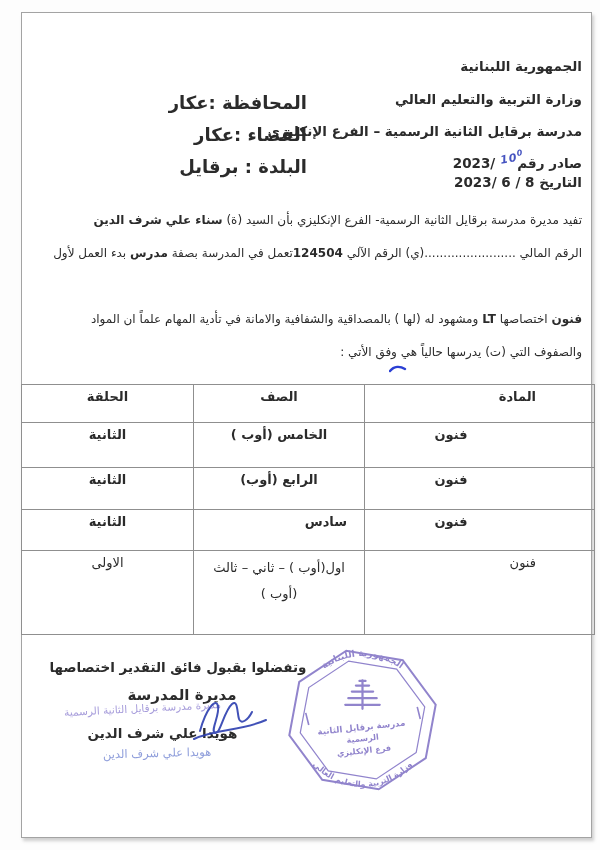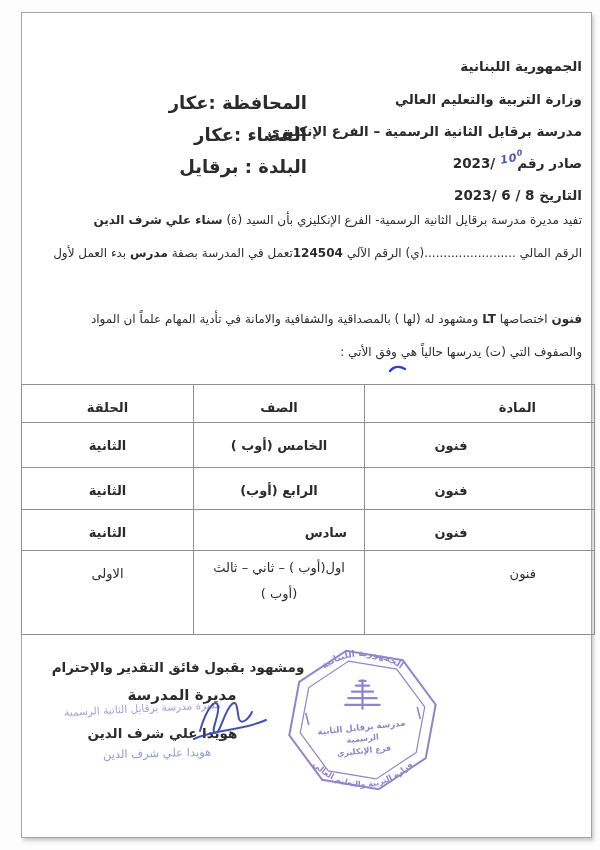--- a/index.html
+++ b/index.html
@@ -10,21 +10,21 @@
   .hline{position:absolute;right:9px;font-size:13.5px;font-weight:bold;white-space:nowrap;direction:rtl;text-align:right;}
   .hleft{position:absolute;font-size:18px;font-weight:bold;white-space:nowrap;direction:rtl;text-align:right;right:284px;}
   .bline{position:absolute;right:9px;left:6px;font-size:12px;white-space:nowrap;direction:rtl;text-align:right;}
   .bline b{font-weight:bold;}
   .gapflex{display:flex;direction:rtl;align-items:flex-end;}
   .hand{position:absolute;color:#4553c0;font-size:11px;font-style:italic;transform:rotate(-10deg);
         font-weight:bold;letter-spacing:1px;}
   .hand sup{font-size:8px;}
   table.subjects{position:absolute;left:-1px;top:371px;width:573px;border-collapse:collapse;table-layout:fixed;
                  font-size:13px;direction:rtl;}
-  table.subjects td{border:1px solid #8f8f8f;vertical-align:top;padding-top:15px;background:transparent;}
+  table.subjects td{border:1px solid #8f8f8f;vertical-align:top;padding-top:4px;background:transparent;}
   tr.hd td{font-weight:bold;}
   tr.bd td{font-weight:bold;text-align:center;}
   td.c-subj{text-align:right;padding-right:58px;}
   td.c-class{text-align:center;}
   td.c-cycle{text-align:center;}
   .f-closing{position:absolute;left:22px;top:646px;width:268px;text-align:center;font-weight:bold;font-size:13.5px;direction:rtl;}
   .f-title{position:absolute;left:100px;top:673px;width:120px;text-align:center;font-weight:bold;font-size:15px;direction:rtl;}
   .f-stamp-title{position:absolute;left:28px;top:689px;width:185px;text-align:center;font-size:10.5px;
                  color:#a79ddb;transform:rotate(-3deg);direction:rtl;white-space:nowrap;}
   .f-name{position:absolute;left:58px;top:712px;width:165px;text-align:center;font-weight:bold;font-size:13.5px;direction:rtl;}
@@ -46,21 +46,21 @@
 
     <div class="hline gapflex" style="top:142px">
       <span>صادر رقم</span>
       <span style="display:inline-block;width:22px"></span>
       <span>/2023</span>
     </div>
     <div class="hand" style="left:478px;top:137px">
       <span>10</span><sup>0</sup>
     </div>
 
-    <div class="hline" style="top:174px">التاريخ    8  /  6  /2023</div>
+    <div class="hline" style="top:161px">التاريخ    8  /  6  /2023</div>
 
     <div class="hleft" style="top:79px">المحافظة :عكار</div>
     <div class="hleft" style="top:111px">القضاء :عكار</div>
     <div class="hleft" style="top:143px">البلدة : برقايل</div>
 
     <div class="bline" style="top:200px">
       <span>تفيد مديرة  مدرسة برقايل الثانية الرسمية- الفرع الإنكليزي بأن السيد (ة)  </span><b>سناء علي شرف الدين</b>
     </div>
     <div class="bline" style="top:233px">
       <span>الرقم المالي ........................(ي) الرقم الآلي </span><b>124504</b><span>تعمل في المدرسة بصفة </span><b>مدرس</b><span>  بدء العمل لأول</span>
@@ -102,21 +102,21 @@
         <td class="c-cycle">الثانية</td>
       </tr>
       <tr style="height:84px">
         <td class="c-subj">فنون</td>
         <td class="c-class" style="padding:4px 8px 0 8px;white-space:normal;line-height:26px">اول(أوب ) – ثاني – ثالث (أوب )</td>
         <td class="c-cycle">الاولى</td>
       </tr>
     </tbody>
       </table>
 
-    <div class="f-closing">ومشهود بقبول فائق التقدير والإحترام</div>
+    <div class="f-closing">وتفضلوا بقبول فائق التقدير اختصاصها</div>
     <div class="f-title">مديرة المدرسة</div>
     <div class="f-stamp-title">مديرة مدرسة برقايل الثانية الرسمية</div>
     <div class="f-name">هويدا علي شرف الدين</div>
     <div class="f-stamp-name">هويدا علي شرف الدين</div>
 
     <svg class="sig" width="85" height="58">
       <g stroke="#2d3fb0" stroke-width="2" fill="none" stroke-linecap="round">
         <path d="M10,42 C16,20 26,8 28,17 C30,26 20,42 25,44 C30,46 34,22 42,15 C48,10 47,24 49,30 C51,36 58,31 62,23"></path>
         <path d="M4,50 C24,40 52,42 76,31"></path>
       </g>

